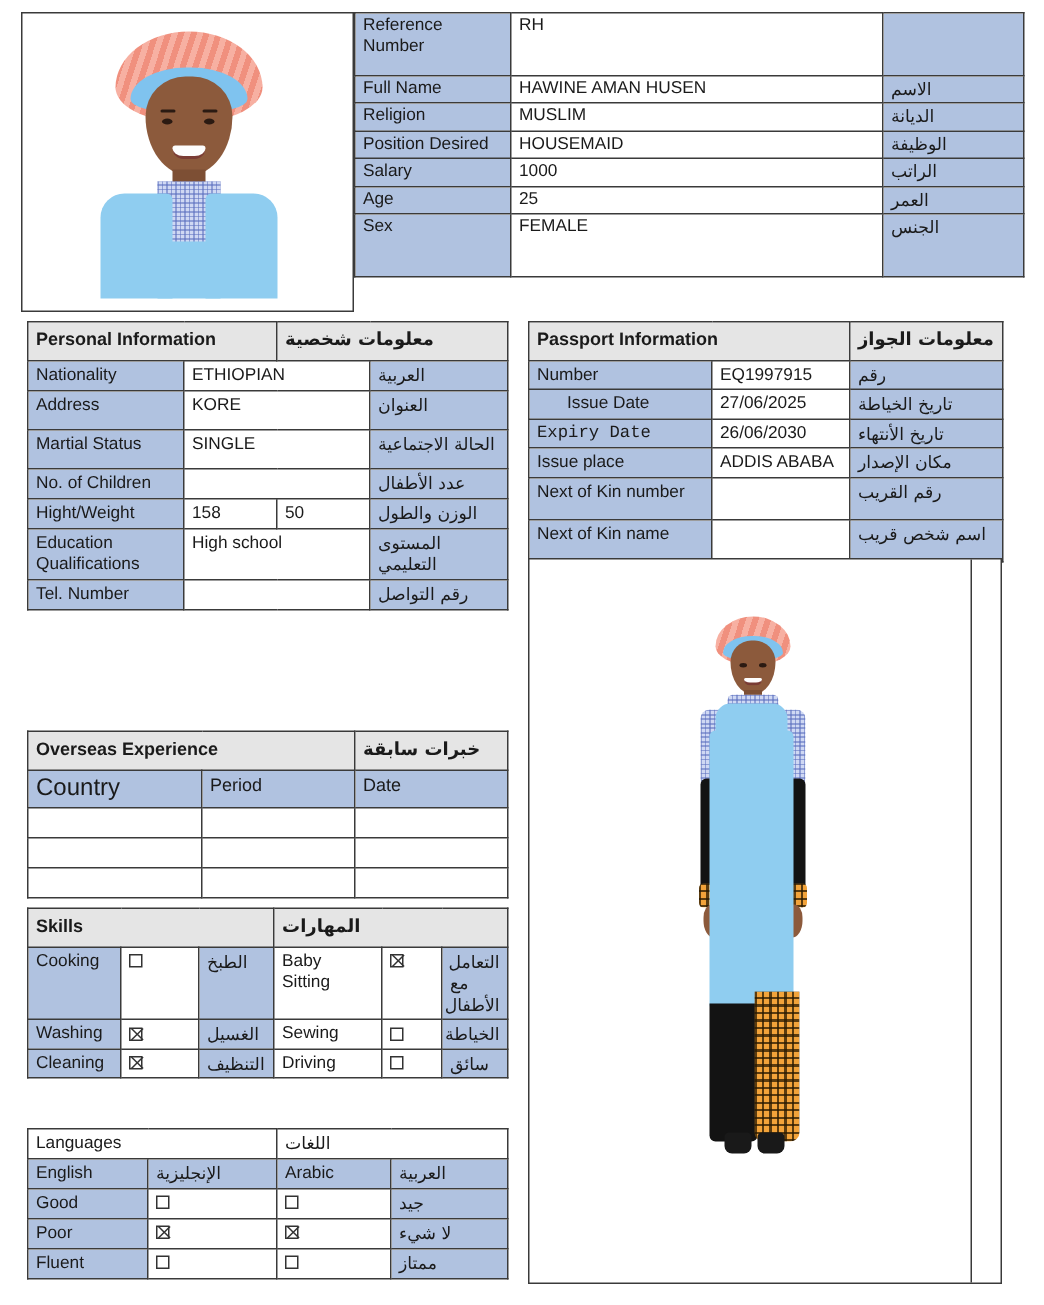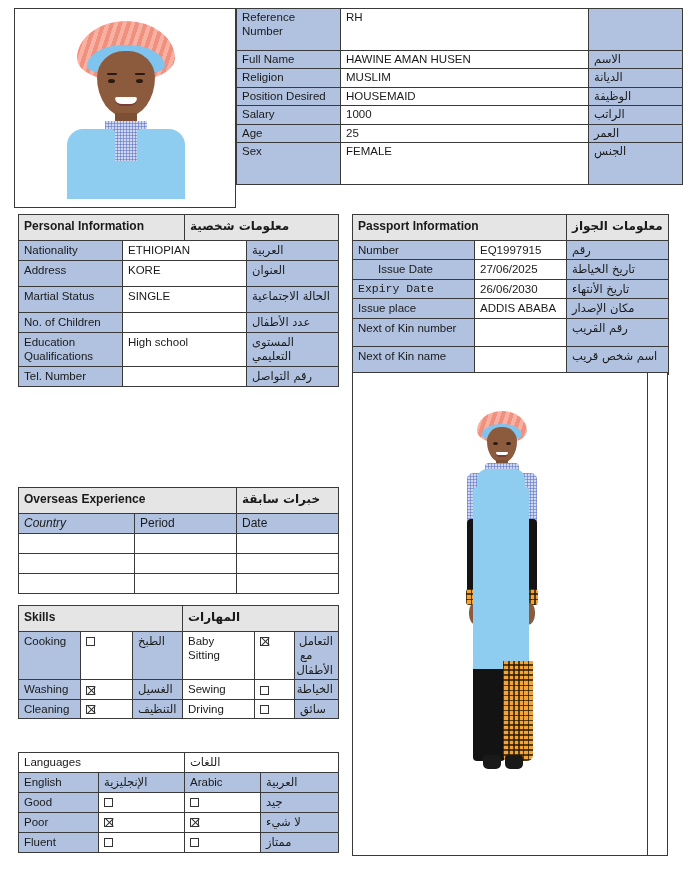--- a/index.html
+++ b/index.html
@@ -273,20 +273,26 @@
           <td class="blue" style="height: 26px;">Martial Status</td>
           <td class="white" colspan="2">SINGLE</td>
           <td class="blue ar">الحالة الاجتماعية</td>
         </tr>
         <tr>
           <td class="blue" style="height: 20px;">No. of Children</td>
           <td class="white" colspan="2"></td>
           <td class="blue ar">عدد الأطفال</td>
         </tr>
         <tr>
+          <td class="blue" style="height: 20px;">Hight/Weight</td>
+          <td class="white">158</td>
+          <td class="white">50</td>
+          <td class="blue ar">الوزن والطول</td>
+        </tr>
+        <tr>
           <td class="blue" style="height: 34px;">Education Qualifications</td>
           <td class="white" colspan="2">High school</td>
           <td class="blue ar">المستوى التعليمي</td>
         </tr>
         <tr>
           <td class="blue" style="height: 20px;">Tel. Number</td>
           <td class="white" colspan="2"></td>
           <td class="blue ar">رقم التواصل</td>
         </tr>
       </tbody>
@@ -349,21 +355,21 @@
         <col style="width:102px">
     </colgroup>
     <tbody>
       <tr class="sec-head">
         <td class="white" colspan="2">Overseas Experience</td>
         <td class="white ar">خبرات سابقة</td>
       </tr>
     </tbody>
     <tbody>
         <tr>
-          <td class="blue bold" style="height: 20px; font-size: 12px; font-style: italic;">Country</td>
+          <td class="blue bold" style="height: 20px; font-size: 16px;">Country</td>
           <td class="blue bold" style="height: 20px; font-size: 12px;">Period</td>
           <td class="blue bold" style="height: 20px; font-size: 12px;">Date</td>
         </tr>
       </tbody>
     <tbody>
         <tr>
           <td class="white" style="height: 20px;"></td>
           <td class="white" style="height: 20px;"></td>
           <td class="white" style="height: 20px;"></td>
         </tr>

